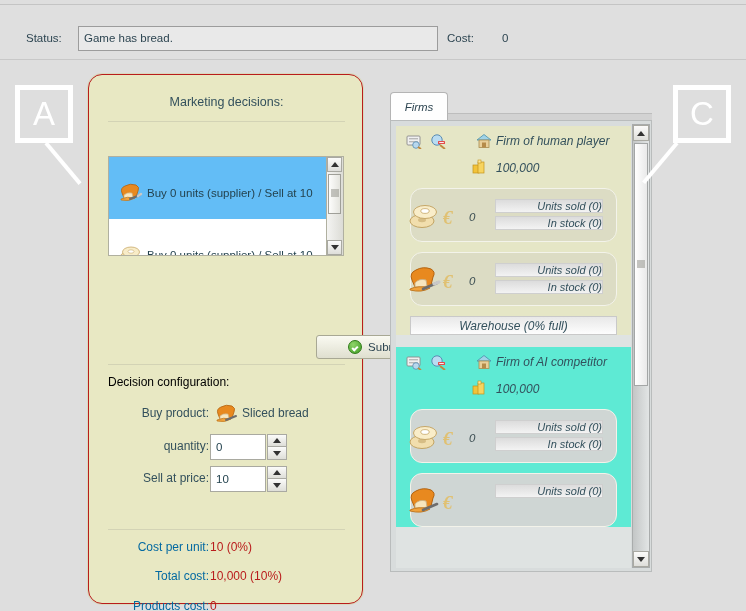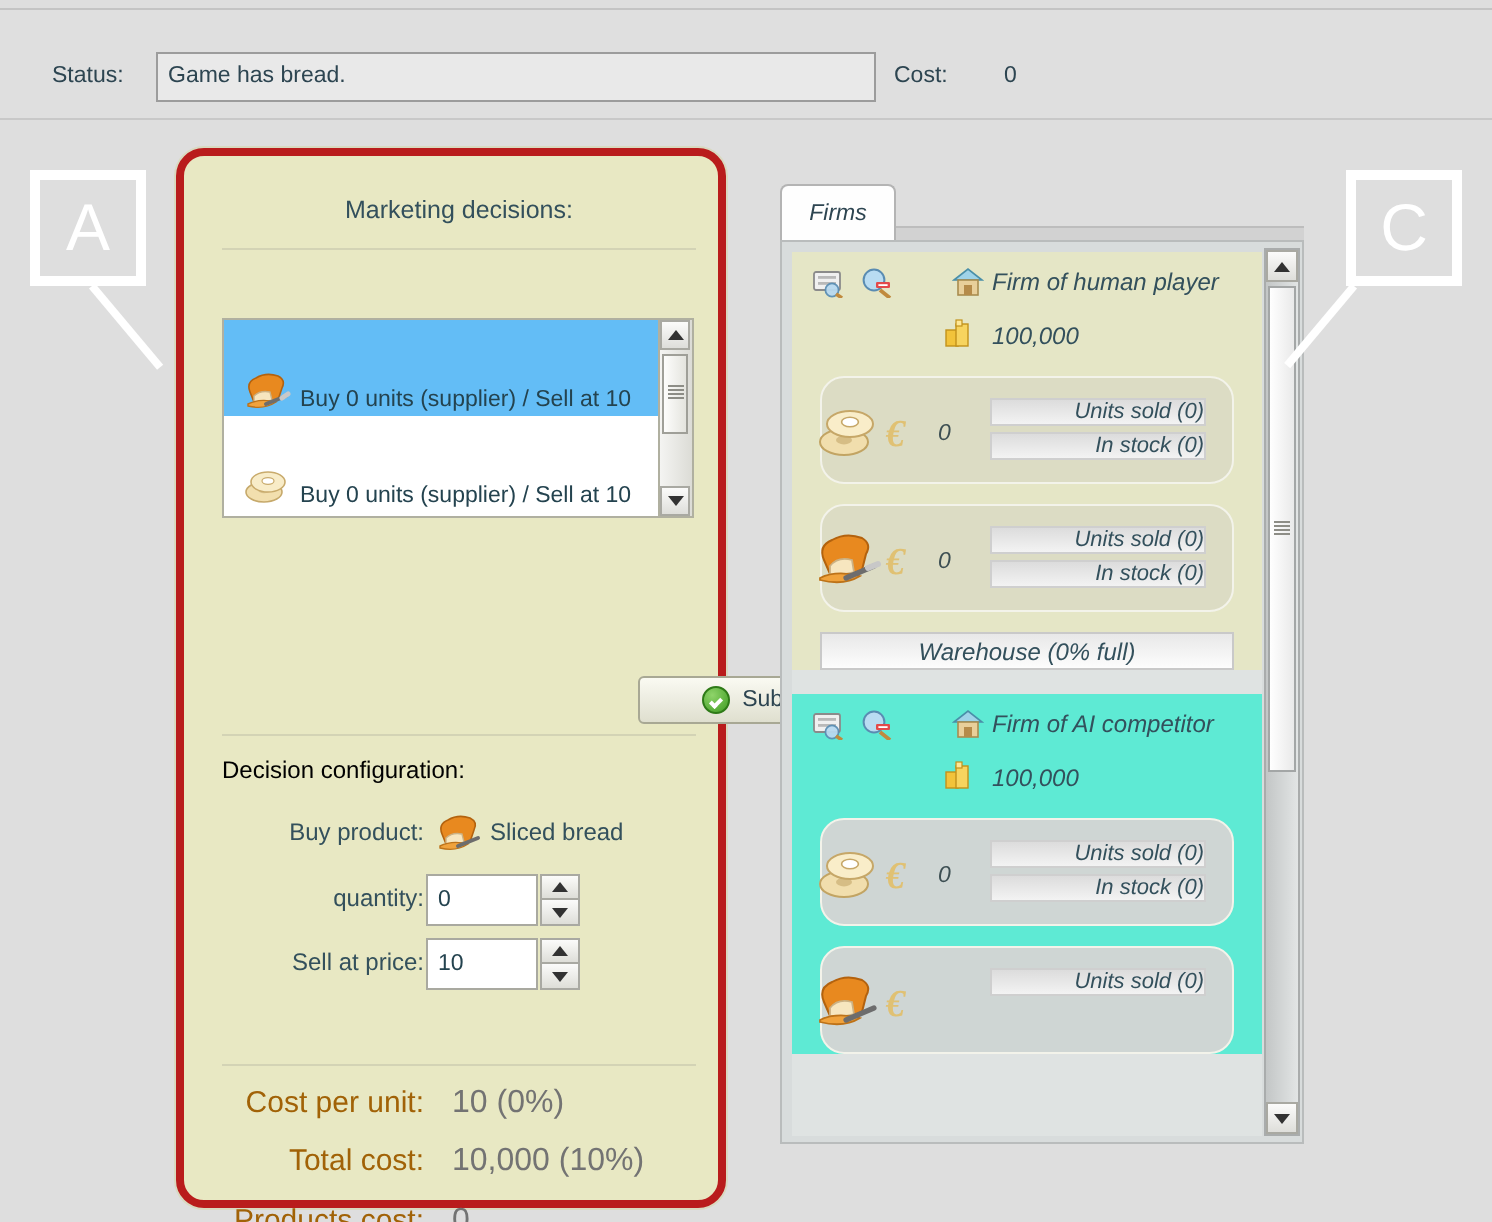--- a/index.html
+++ b/index.html
@@ -42,21 +42,21 @@
   #round-value {
     position: absolute; left: 502px; top: 27px;
     font-size: 11.5px; color: #2d4551;
   }
 
   
   #left-panel {
     position: absolute; left: 88px; top: 74px;
     width: 275px; height: 530px;
     background: #e8e8c3;
-    border: 4px solid #b91c1c;
+    border: 1px solid #b91c1c;
     border-radius: 14px;
     box-shadow: 0 0 0 1px #d9d9c0;
   }
   #left-title {
     position: absolute; left: 0; top: 20px; width: 275px;
     text-align: center;
     font-size: 12.5px; color: #33505c;
   }
   .hr-left {
     position: absolute; left: 19px; width: 237px;
@@ -71,23 +71,23 @@
   }
   #decisions-list {
     position: absolute; left: 19px; top: 81px;
     width: 219px; height: 100px;
     background: #ffffff;
     border: 1px solid #b0b0a0;
     overflow: hidden;
   }
   .decision-row {
     position: relative;
-    height: 48px;
+    height: 62px;
     padding: 6px 4px 0 4px;
-    display: flex; align-items: flex-end;
+    display: flex; align-items: center;
   }
   .decision-row.selected { background: #63bdf6; }
   .decision-icon {
     width: 26px; height: 26px;
     margin: 2px 4px 0 4px;
     flex: 0 0 26px;
   }
   .decision-text {
     font-size: 11.5px;
     color: #24434f;
@@ -207,25 +207,25 @@
     background: linear-gradient(to bottom,#fbfbfa,#dedeD8);
     border: 1px solid #a9a9a2;
     display: flex; align-items: center; justify-content: center;
   }
   .spin .arrows div:last-child { border-top: none; }
 
   
   .sum-label {
     position: absolute;
     width: 125px; text-align: right;
-    font-size: 15px; color: #a16207;
+    font-size: 12px; color: #0369a1;
   }
   .sum-value {
-    position: absolute; left: 134px;
-    font-size: 16px; color: #737373;
+    position: absolute; left: 121px;
+    font-size: 12px; color: #b91c1c;
   }
   #sl1 { left: -5px; top: 465px; } #sv1 { top: 465px; }
   #sl2 { left: -5px; top: 494px; } #sv2 { top: 494px; }
   #sl3 { left: -5px; top: 524px; } #sv3 { top: 524px; }
 
   
   #right-tabpane {
     position: absolute; left: 390px; top: 92px;
     width: 262px; height: 480px; font-style: italic;
   }

